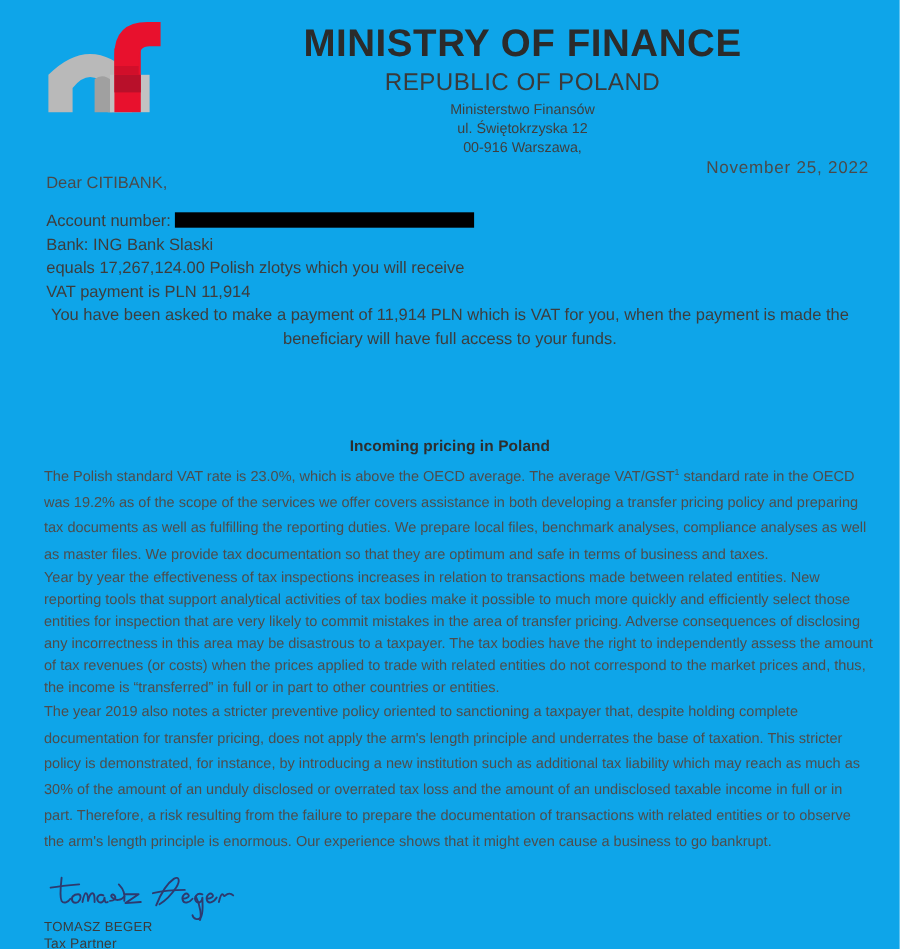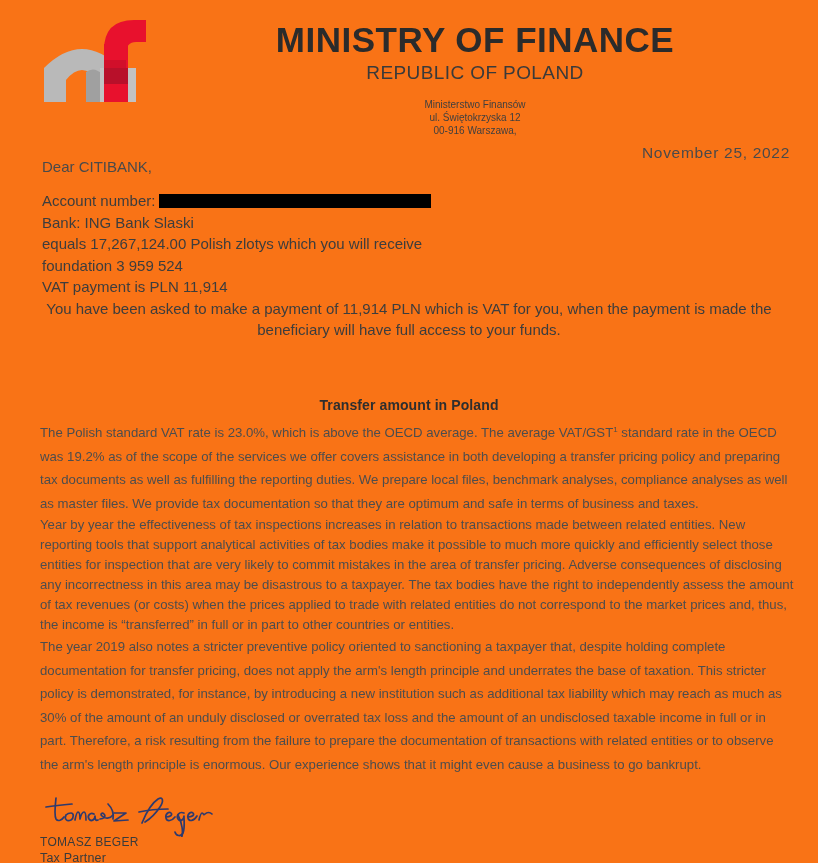--- a/index.html
+++ b/index.html
@@ -8,21 +8,21 @@
     background: #ffffff;
   }
   body {
     font-family: "Liberation Sans", sans-serif;
     -webkit-font-smoothing: antialiased;
   }
   .page {
     position: relative;
     width: 818px;
     height: 863px;
-    background: #f97316;
+    background: #0ea5e9;
     overflow: hidden;
     box-sizing: border-box;
   }
 
   
   .letterhead {
     position: relative;
     height: 130px;
   }
   .logo {
@@ -41,30 +41,30 @@
   }
   .org-title {
     font-size: 35px;
     font-weight: bold;
     letter-spacing: 0.5px;
     color: #2b2b2b;
     line-height: 1.05;
     white-space: nowrap;
   }
   .org-sub {
-    font-size: 19px;
+    font-size: 22px;
     color: #3a3a3a;
     letter-spacing: 0.4px;
     margin-top: 3px;
   }
   .org-addr {
-    font-size: 10px;
+    font-size: 13px;
     color: #3f3f3f;
     line-height: 1.32;
-    margin-top: 14px;
+    margin-top: 3px;
   }
 
   
   .date-line {
     position: absolute;
     right: 28px;
     top: 144px;
     font-size: 15.5px;
     color: #4a4a4a;
     letter-spacing: 0.7px;
@@ -203,26 +203,25 @@
 
   <div class="date-line">November 25, 2022</div>
   <div class="greeting">Dear CITIBANK,</div>
 
   <div class="details">
     <div class="ln">
       <span>Account number:</span><span class="redact r2"></span>
     </div>
     <div class="ln">Bank: ING Bank Slaski</div>
     <div class="ln">equals 17,267,124.00 Polish zlotys which you will receive</div>
-    <div class="ln">foundation 3 959 524</div>
     <div class="ln">VAT payment is PLN 11,914</div>
     <div class="ln wrap-para">You have been asked to make a payment of 11,914 PLN which is VAT for you, when the payment is made the beneficiary will have full access to your funds.</div>
   </div>
 
-  <div class="section-heading">Transfer amount in Poland</div>
+  <div class="section-heading">Incoming pricing in Poland</div>
 
   <div class="article">
     <p><span>The Polish standard VAT rate is 23.0%, which is above the OECD average. The average VAT/GST</span><sup class="fn">1</sup><span> standard rate in the OECD was 19.2% as of the scope of the services we offer covers assistance in both developing a transfer pricing policy and preparing tax documents as well as fulfilling the reporting duties. We prepare local files, benchmark analyses, compliance analyses as well as master files. We provide tax documentation so that they are optimum and safe in terms of business and taxes.</span></p>
     <p class="tight">Year by year the effectiveness of tax inspections increases in relation to transactions made between related entities. New reporting tools that support analytical activities of tax bodies make it possible to much more quickly and efficiently select those entities for inspection that are very likely to commit mistakes in the area of transfer pricing. Adverse consequences of disclosing any incorrectness in this area may be disastrous to a taxpayer. The tax bodies have the right to independently assess the amount of tax revenues (or costs) when the prices applied to trade with related entities do not correspond to the market prices and, thus, the income is “transferred” in full or in part to other countries or entities.</p>
     <p>The year 2019 also notes a stricter preventive policy oriented to sanctioning a taxpayer that, despite holding complete documentation for transfer pricing, does not apply the arm's length principle and underrates the base of taxation. This stricter policy is demonstrated, for instance, by introducing a new institution such as additional tax liability which may reach as much as 30% of the amount of an unduly disclosed or overrated tax loss and the amount of an undisclosed taxable income in full or in part. Therefore, a risk resulting from the failure to prepare the documentation of transactions with related entities or to observe the arm's length principle is enormous. Our experience shows that it might even cause a business to go bankrupt.</p>
   </div>
 
   <div class="sign-area">
     <svg class="signature-svg" viewBox="0 0 215 42">
       <g fill="none" stroke="#2e3a6e" stroke-width="1.7" stroke-linecap="round" stroke-linejoin="round">

